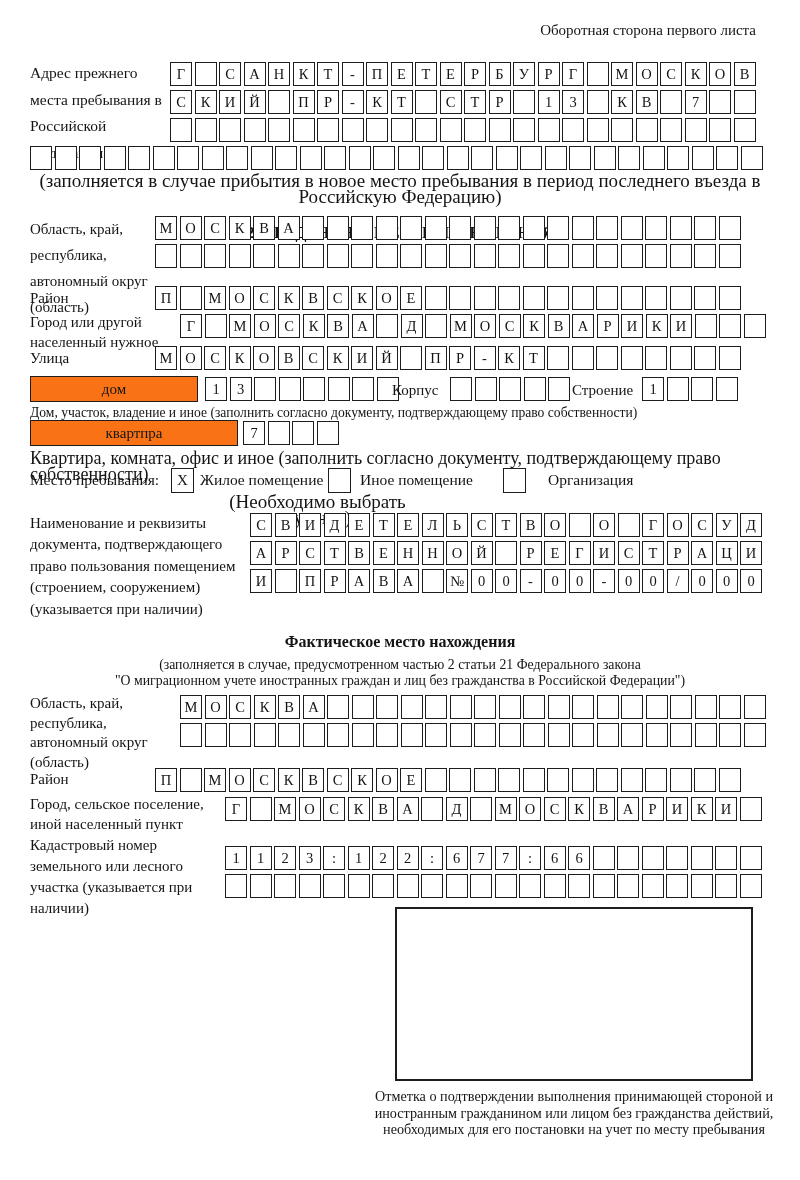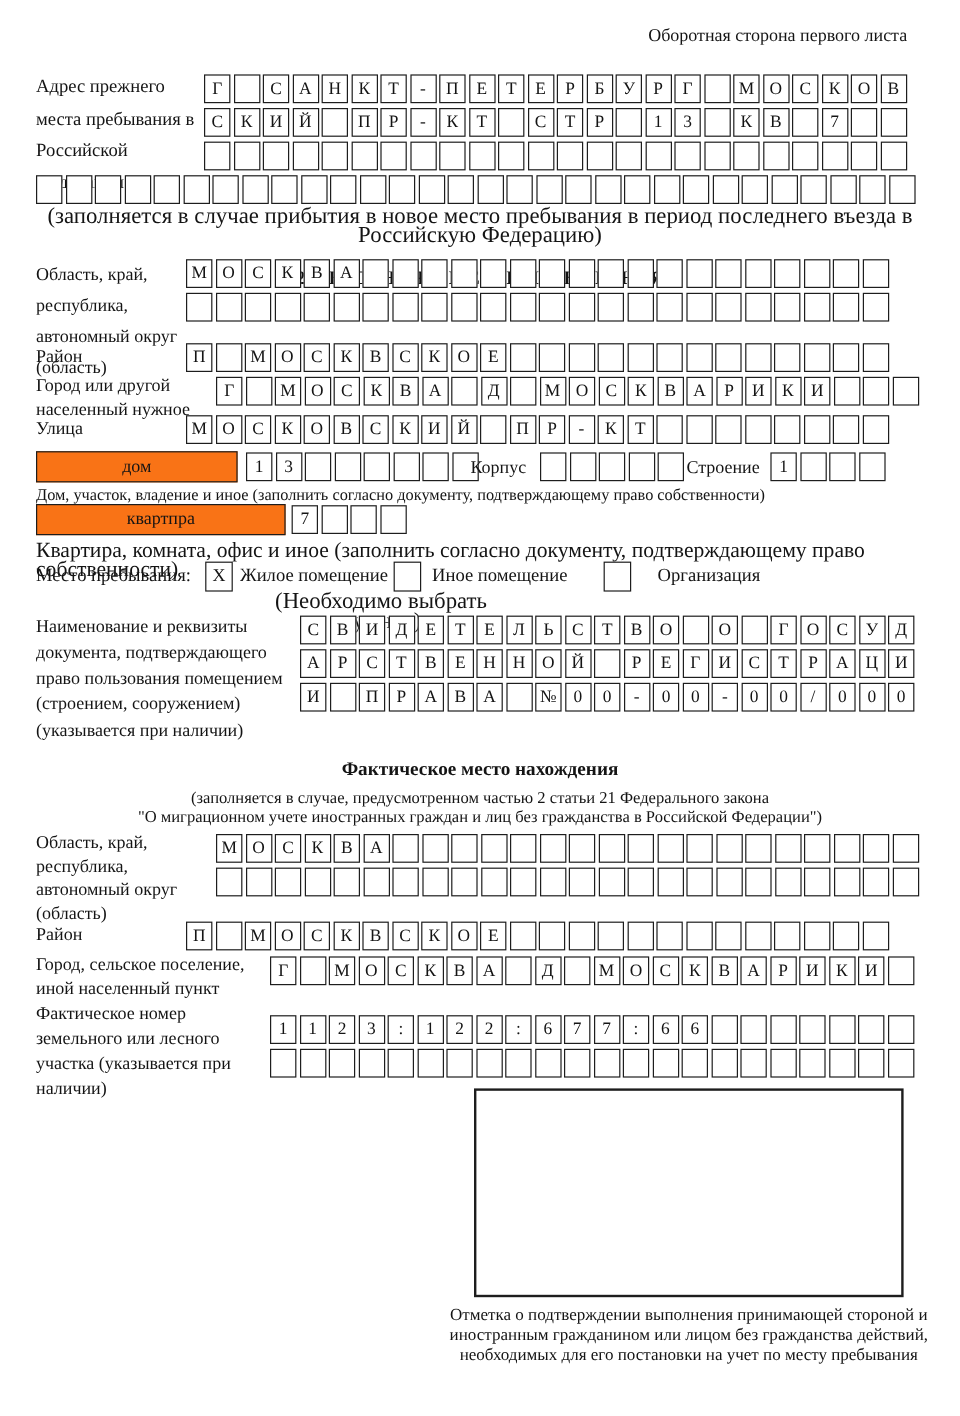--- a/index.html
+++ b/index.html
@@ -514,21 +514,21 @@
       <span class="cell">К</span>
       <span class="cell">В</span>
       <span class="cell">А</span>
       <span class="cell">Р</span>
       <span class="cell">И</span>
       <span class="cell">К</span>
       <span class="cell">И</span>
       <span class="cell"></span>
     </div>
 
-  <div class="label" style="left:30px; top:835px; width:190px; line-height:21px;">Фактическое номер земельного или лесного участка (указывается при наличии)</div>
+  <div class="label" style="left:30px; top:835px; width:190px; line-height:21px;">Кадастровый номер земельного или лесного участка (указывается при наличии)</div>
   <div class="cellrow" style="left:225px; top:846px;">
       <span class="cell">1</span>
       <span class="cell">1</span>
       <span class="cell">2</span>
       <span class="cell">3</span>
       <span class="cell">:</span>
       <span class="cell">1</span>
       <span class="cell">2</span>
       <span class="cell">2</span>
       <span class="cell">:</span>

